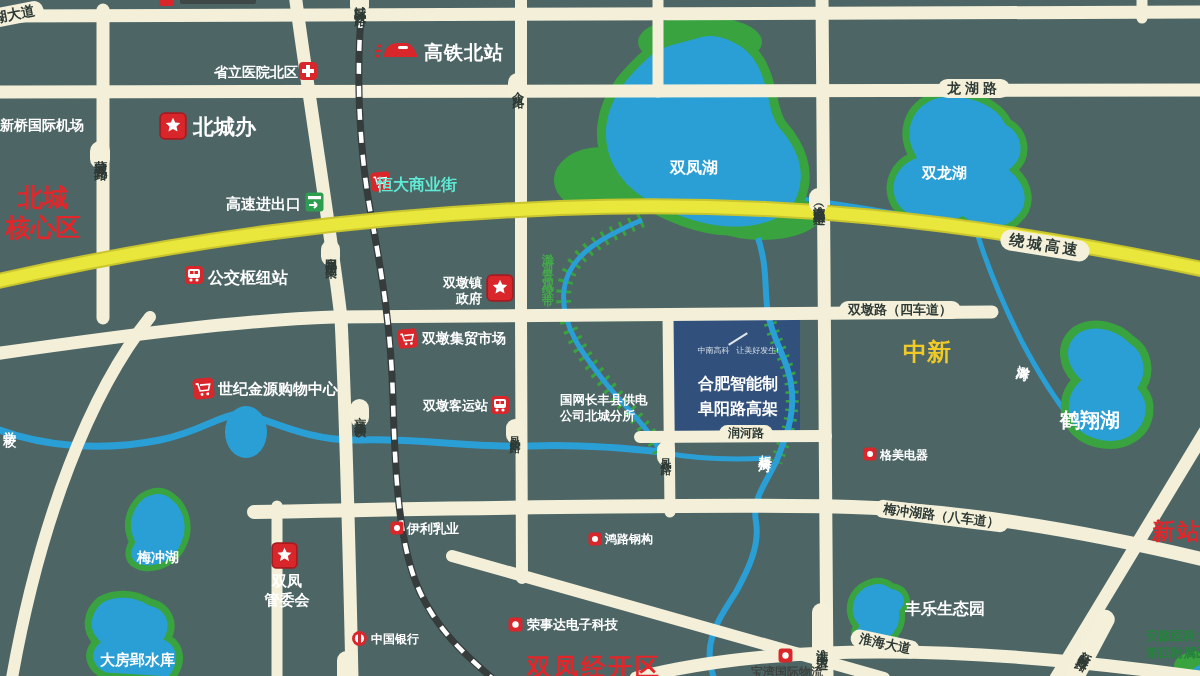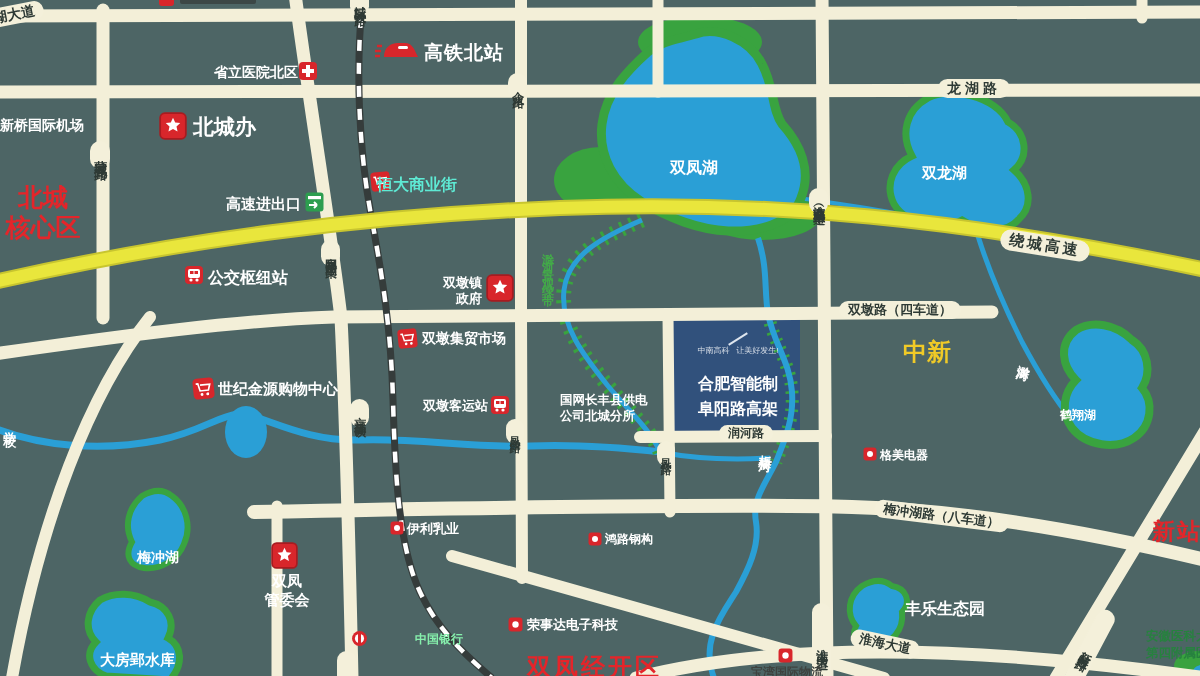--- a/index.html
+++ b/index.html
@@ -93,21 +93,21 @@
     <span>中南高科</span>&nbsp;&nbsp;
     <span>让美好发生!</span>
   </div>
   <div class="lbl" style="left:676px;top:372px;width:124px;text-align:center;font-size:16px;line-height:1.55;">
     <span class="two">合肥智能制</span>
     <span class="two">阜阳路高架</span>
   </div>
 
   <div class="lbl" style="left:670px;top:158px;font-size:16px;">双凤湖</div>
   <div class="lbl" style="left:902px;top:164px;font-size:15px;margin-left:20px;">双龙湖</div>
-  <div class="lbl" style="left:1060px;top:408px;font-size:12px;">鹤翔湖</div>
+  <div class="lbl" style="left:1060px;top:408px;font-size:20px;">鹤翔湖</div>
   <div class="lbl" style="left:137px;top:549px;font-size:14px;">梅冲湖</div>
   <div class="lbl" style="left:100px;top:651px;font-size:15px;">大房郢水库</div>
   <div class="lbl vtext" style="left:758px;top:445px;font-size:13px;transform:rotate(6deg);">板桥河</div>
   <div class="lbl vtext" style="left:1018px;top:356px;font-size:13px;transform:rotate(14deg);">滁河</div>
   <div class="lbl vtext" style="left:540px;top:244px;font-size:12px;color:#43aa49;letter-spacing:8px;font-weight:700;">滁河景观绿带</div>
 
   <div class="pill" style="left:-16px;top:5px;font-size:14px;transform:rotate(-11deg);">湖大道</div>
   <div class="pill" style="left:938px;top:79px;font-size:14px;letter-spacing:4px;">龙湖路</div>
   <div class="pill pv" style="left:90px;top:141px;font-size:13px;">蒙城北路</div>
   <div class="pill pv" style="left:508px;top:73px;font-size:12px;">合水路</div>
@@ -258,21 +258,21 @@
   </div>
   <div class="lbl" style="left:605px;top:532px;font-size:12px;">鸿路钢构</div>
 
   <div class="ic" style="left:351px;top:630px;">
     <svg width="17" height="17" viewBox="0 0 16 16">
         <circle cx="8" cy="8" r="7" fill="#d8262b"></circle>
         <circle cx="8" cy="8" r="4.3" fill="#fff"></circle>
         <rect x="6.6" y="3.2" width="2.8" height="9.6" fill="#d8262b"></rect>
       </svg>
   </div>
-  <div class="lbl" style="left:371px;top:632px;font-size:12px;color:#86efac;margin-left:44px;">中国银行</div>
+  <div class="lbl" style="left:371px;top:632px;font-size:12px;color:#ffffff;">中国银行</div>
 
   <div class="ic" style="left:508px;top:617px;">
     <svg width="15" height="15" viewBox="0 0 14 14">
         <rect x="0.5" y="0.5" width="13" height="13" rx="3" fill="#d8262b"></rect>
         <circle cx="7" cy="7" r="3" fill="#fff"></circle>
       </svg>
   </div>
   <div class="lbl" style="left:527px;top:617px;font-size:13px;">荣事达电子科技</div>
 
   <div class="ic" style="left:271px;top:542px;">

